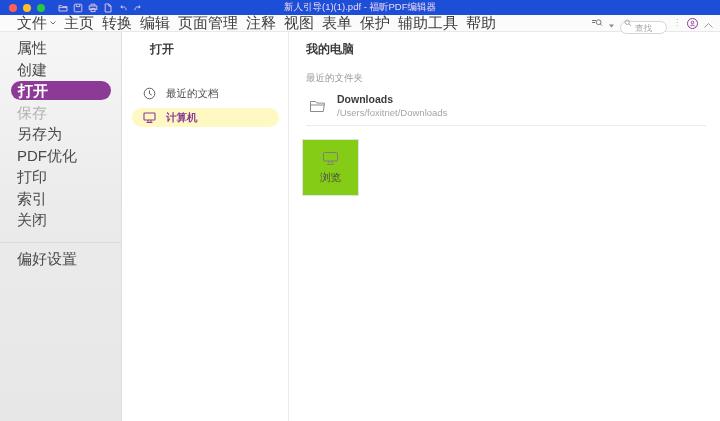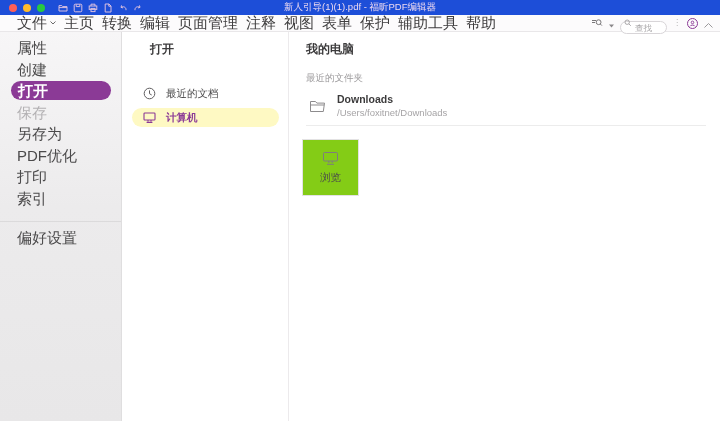--- a/index.html
+++ b/index.html
@@ -180,20 +180,21 @@
 
     <div class="sidebar">
       <div class="side-item">属性</div>
       <div class="side-item">创建</div>
       <div class="side-item selected">打开</div>
       <div class="side-item disabled">保存</div>
       <div class="side-item">另存为</div>
       <div class="side-item">PDF优化</div>
       <div class="side-item">打印</div>
       <div class="side-item">索引</div>
+      <div class="side-item">关闭</div>
       <div class="side-divider"></div>
       <div class="side-item">偏好设置</div>
     </div>
 
     <div class="open-panel">
       <div class="panel-title">打开</div>
       <div class="open-list">
         <div class="open-item">
           <svg width="13" height="13" viewBox="0 0 13 13">
               <circle cx="6.5" cy="6.5" r="5.3" fill="none" stroke="#5f5d5f" stroke-width="1"></circle>

